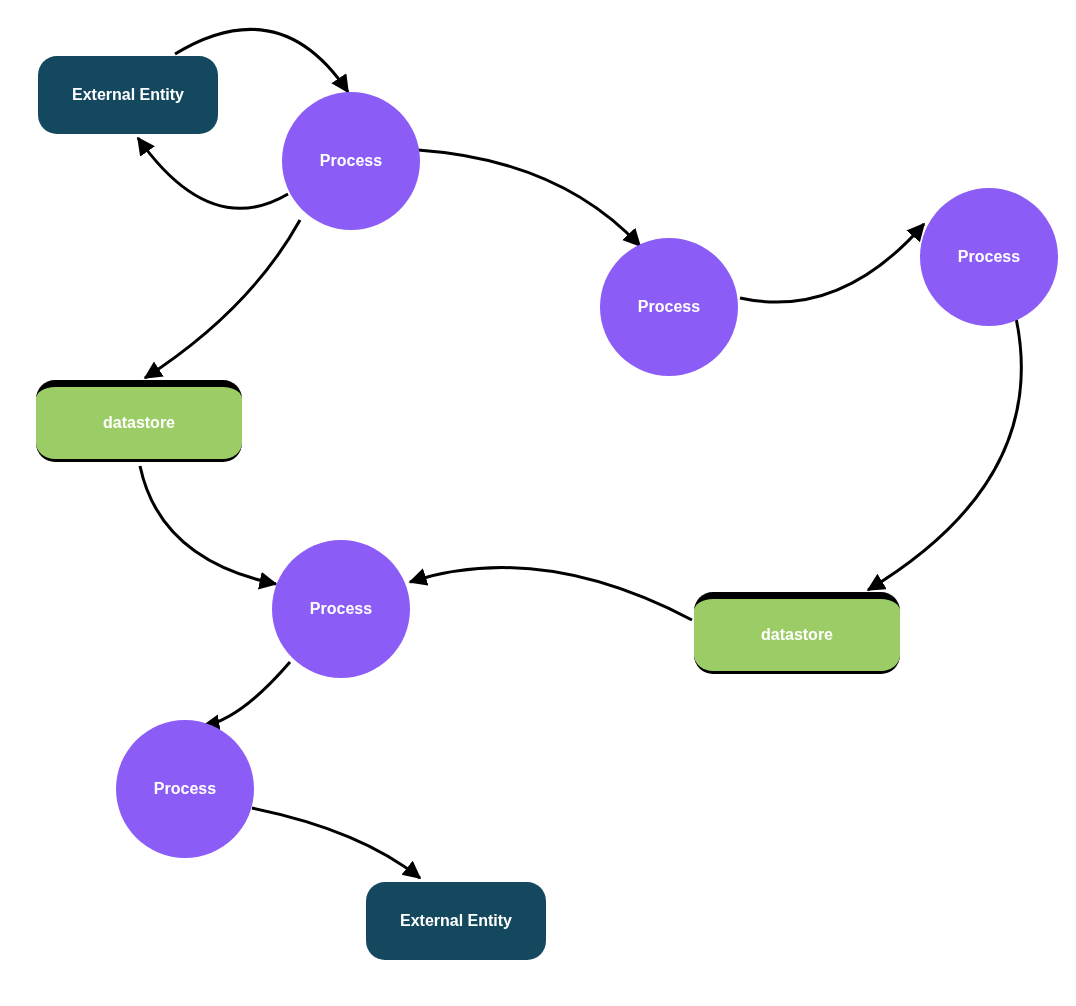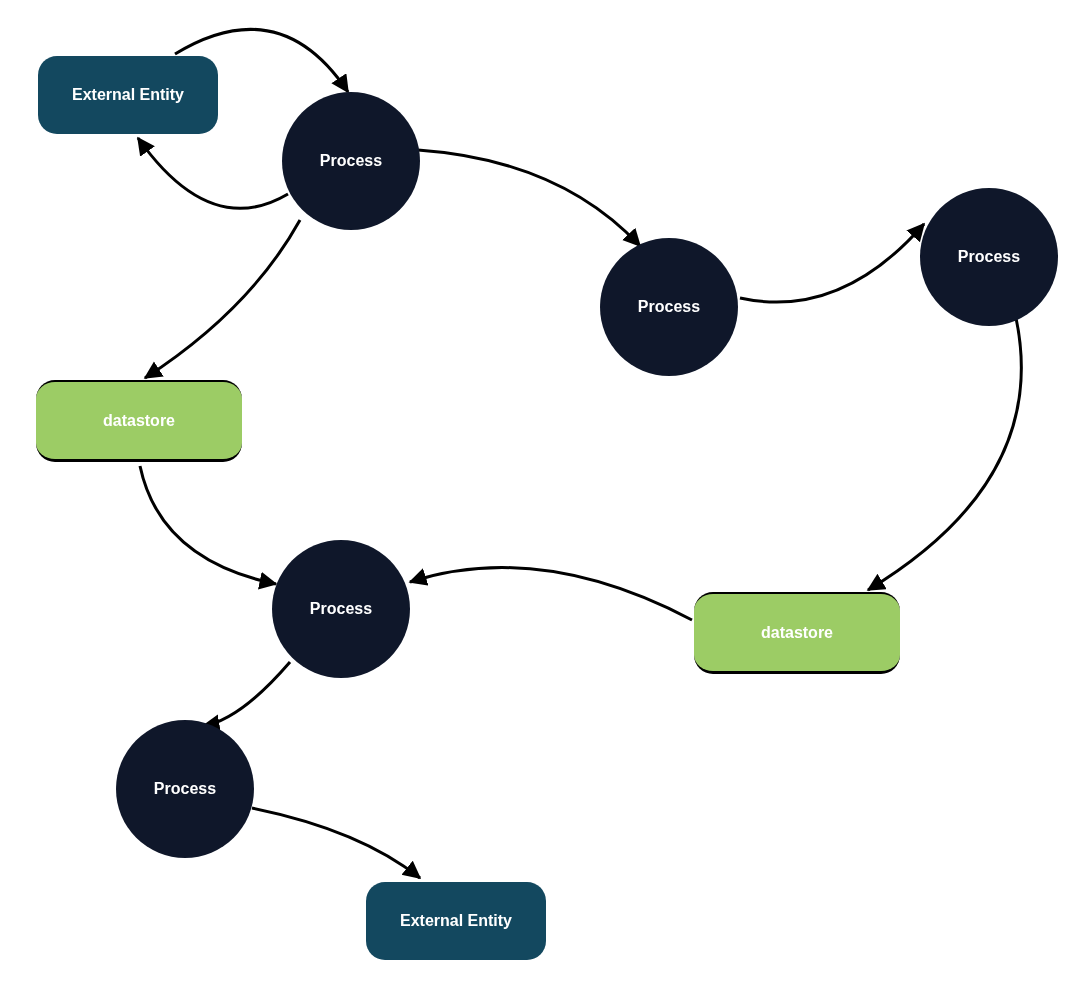--- a/index.html
+++ b/index.html
@@ -19,26 +19,26 @@
     color: #ffffff;
     font-size: 16px;
     font-weight: bold;
     box-sizing: border-box;
     border-radius: 19px;
   }
   .entity {
     background: #13485f;
   }
   .process {
-    background: #0f172a;
+    background: #8b5cf6;
     border-radius: 50%;
   }
   .datastore {
     background: #9ccc65;
-    border-top: 2px solid #000000;
+    border-top: 7px solid #000000;
     border-bottom: 3px solid #000;
     color: #fff;
   }
   svg.arrows {
     position: absolute;
     left: 0;
     top: 0;
     width: 1076px;
     height: 1006px;
     pointer-events: none;

